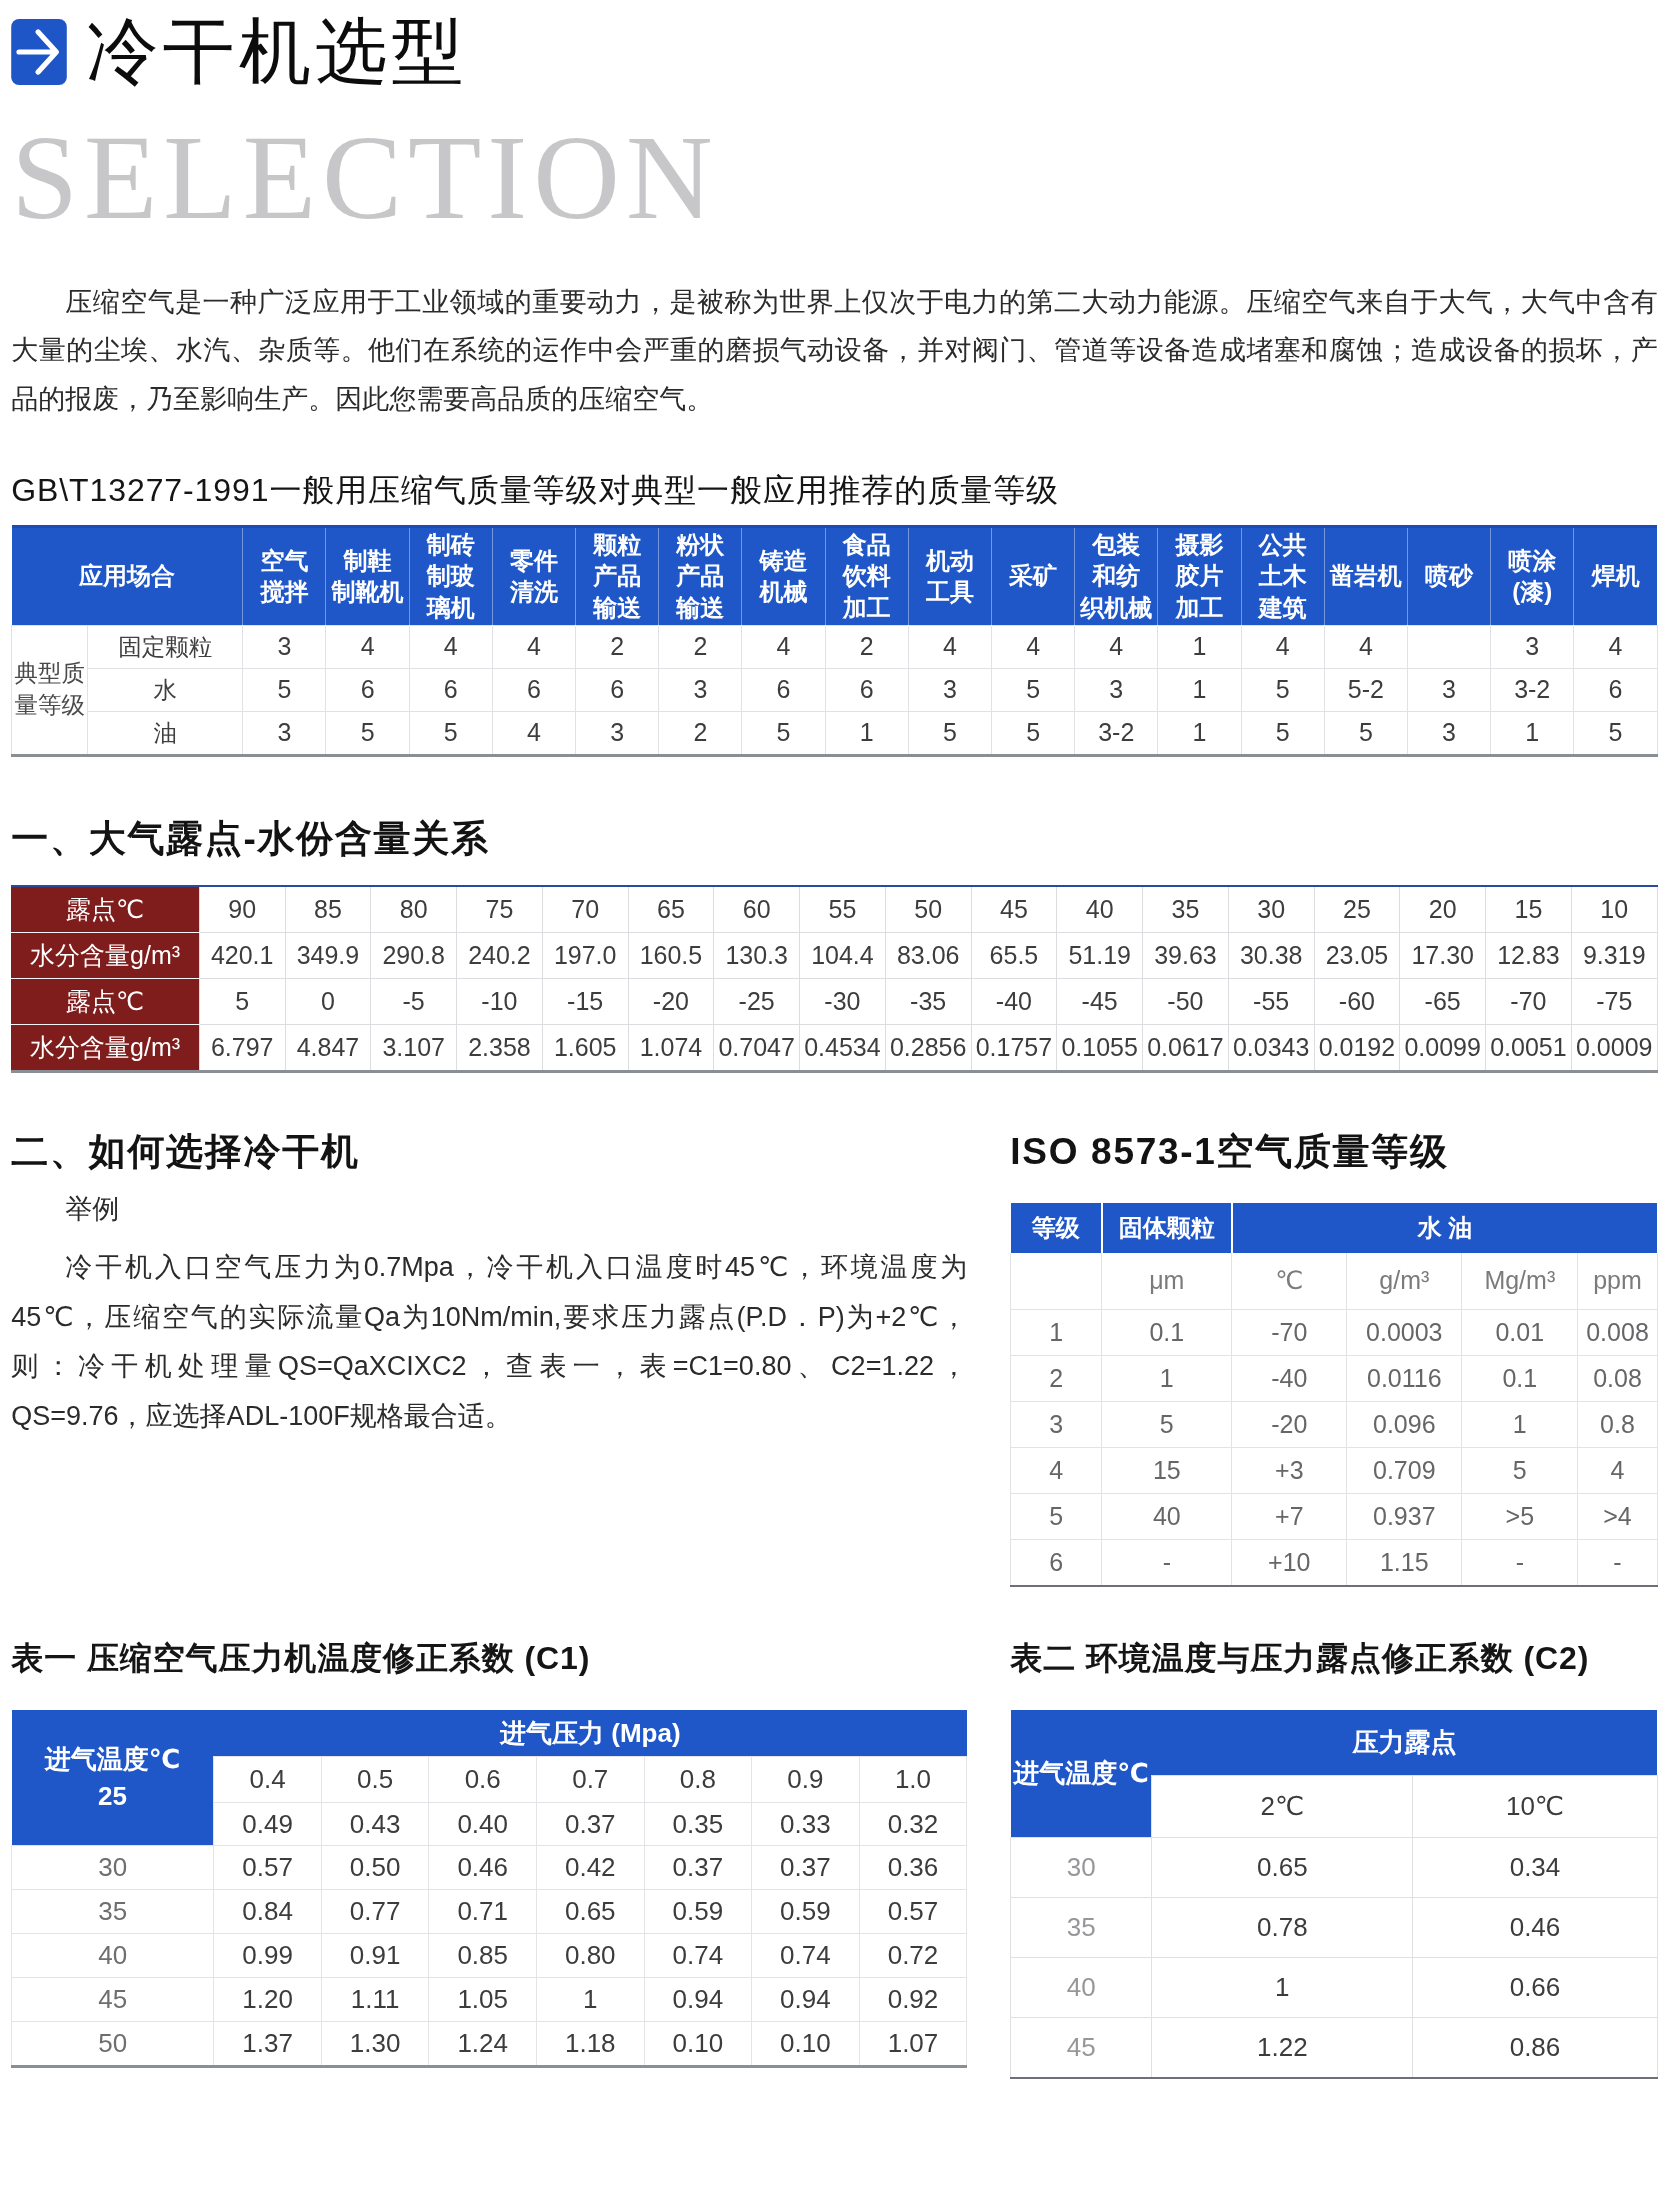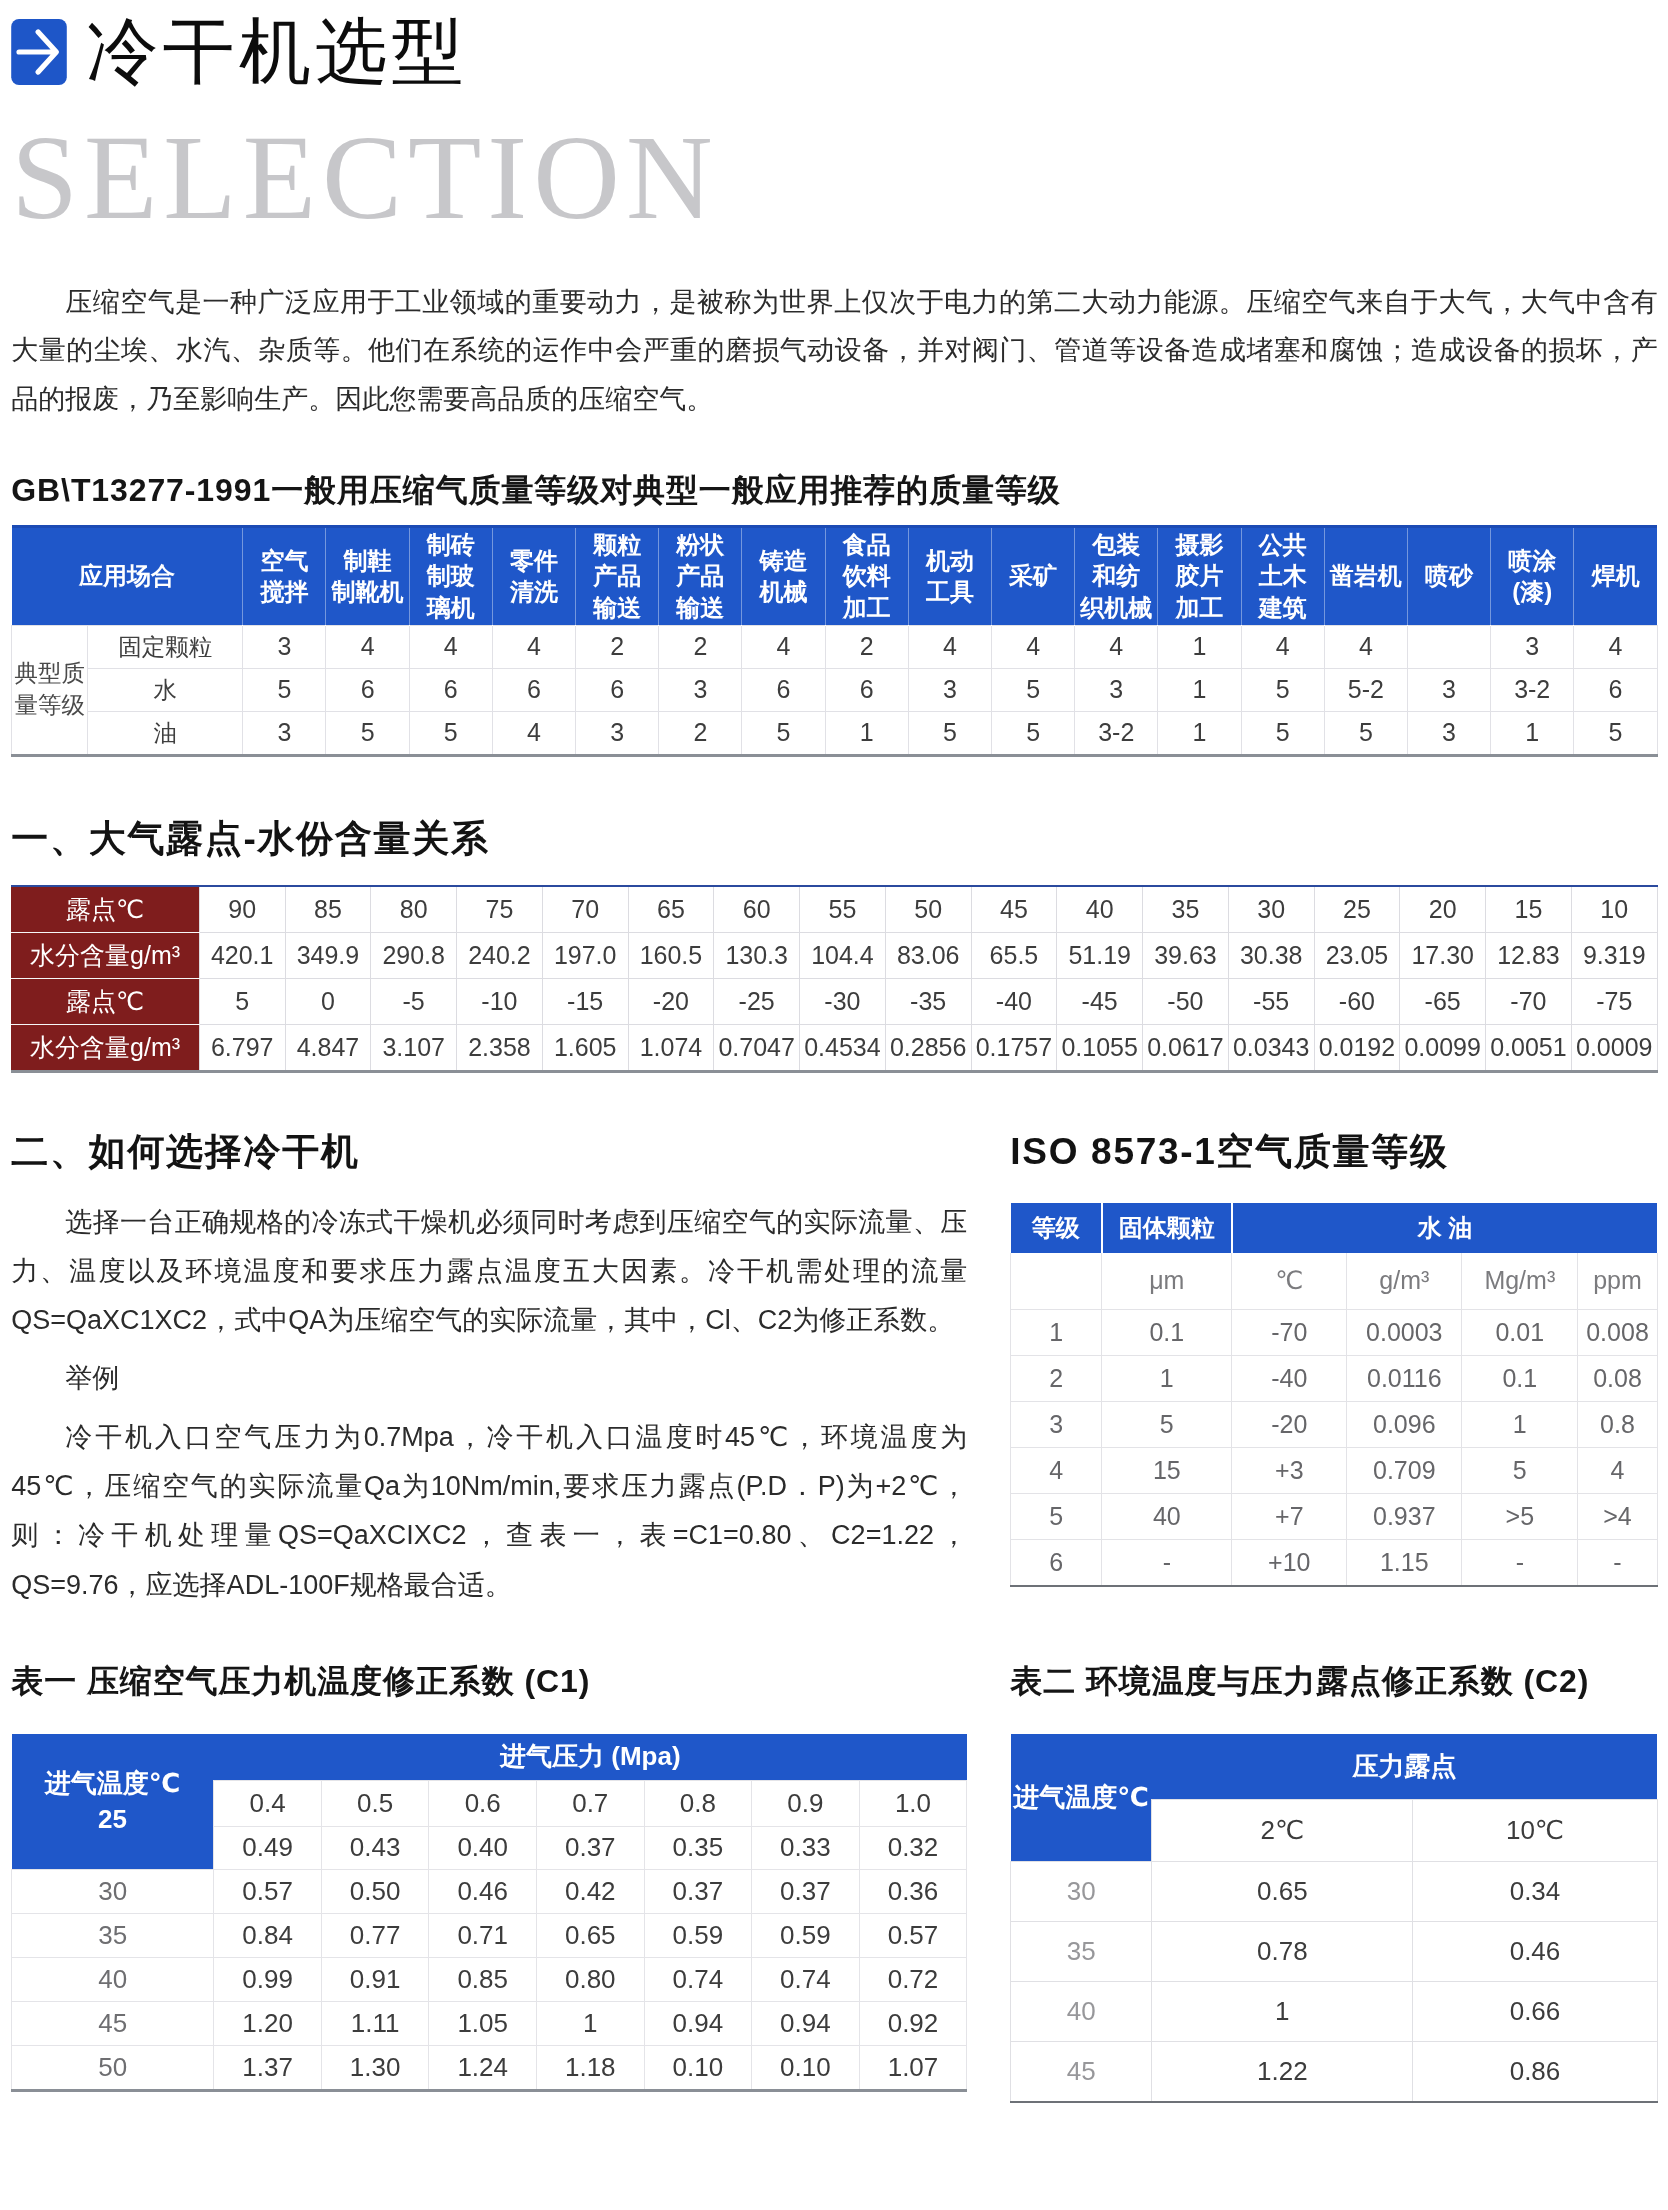--- a/index.html
+++ b/index.html
@@ -21,21 +21,21 @@
   .intro{margin-top:43px;font-size:27px;line-height:1.8;text-align:justify;
          color:#2b2b2b;text-indent:2em;}
 
   
   table{border-collapse:collapse;table-layout:fixed;width:100%;}
   td,th{text-align:center;vertical-align:middle;padding:0;font-weight:normal;}
   .pre{white-space:pre-line;}
   .bluehead{background:#1f57c9;color:#ffffff;font-weight:bold;}
 
   
-  .gb-title{margin-top:46px;font-size:32px;font-weight:bold;color:#151515;letter-spacing:0.9px;}
+  .gb-title{margin-top:46px;font-size:32px;font-weight:normal;color:#151515;letter-spacing:0.9px;}
   table.gb{margin-top:11.3px;border-top:3.5px solid #1c4bb4;border-bottom:3.5px solid #8a8f96;}
   table.gb thead th{height:97px;font-size:24px;line-height:1.3;border-left:0.9px solid rgba(255,255,255,.38);}
   table.gb thead th:first-child{border-left:none;}
   table.gb tbody td{height:42px;font-size:25px;color:#3d3d3d;border:0.9px solid #e1e1e6;}
   table.gb tbody td.grouplabel{font-size:23.5px;color:#4a4a4a;line-height:1.35;}
   table.gb tbody td.sublabel{font-size:23.5px;color:#3f3f3f;}
 
   
   .sec-title{margin-top:57px;font-size:37px;font-weight:bold;color:#131313;letter-spacing:1.7px;}
 
@@ -336,21 +336,20 @@
           <td>0.0099</td>
           <td>0.0051</td>
           <td>0.0009</td>
         </tr>
       </tbody>
   </table>
 
   <div class="cols cols2">
     <div class="col-left">
       <div class="sec-title" style="margin-top:0;">二、如何选择冷干机</div>
-      <p class="para">选择一台正确规格的冷冻式干燥机必须同时考虑到压缩空气的实际流量、压力、温度以及环境温度和要求压力露点温度五大因素。冷干机需处理的流量QS=QaXC1XC2，式中QA为压缩空气的实际流量，其中，Cl、C2为修正系数。</p>
       <p class="para tight">举例</p>
       <p class="para tight">冷干机入口空气压力为0.7Mpa，冷干机入口温度时45℃，环境温度为45℃，压缩空气的实际流量Qa为10Nm/min,要求压力露点(P.D．P)为+2℃，则：冷干机处理量QS=QaXCIXC2，查表一，表=C1=0.80、C2=1.22，QS=9.76，应选择ADL-100F规格最合适。</p>
     </div>
     <div class="col-right">
       <div class="sec-title" style="margin-top:0;">ISO 8573-1空气质量等级</div>
       <table class="iso">
         <colgroup id="iso-cols">
             <col style="width: 91px;">
             <col style="width: 130px;">
             <col style="width: 115px;">

